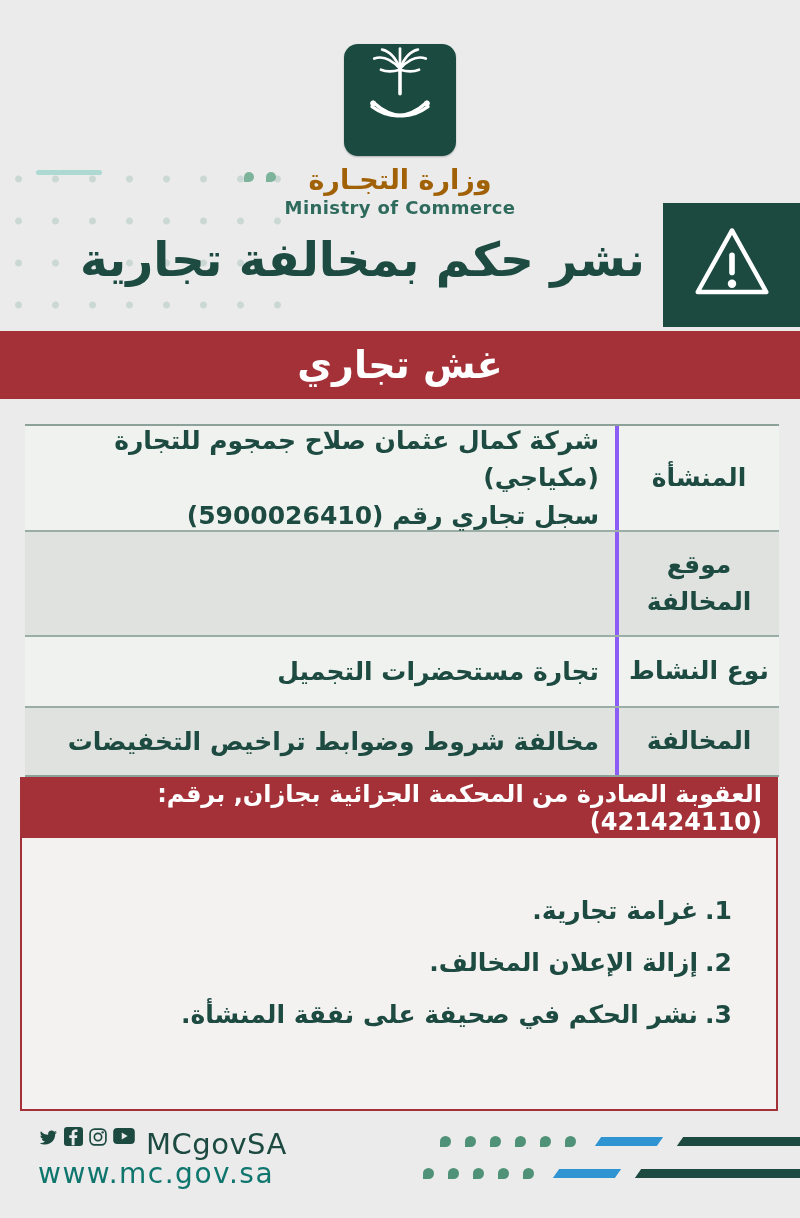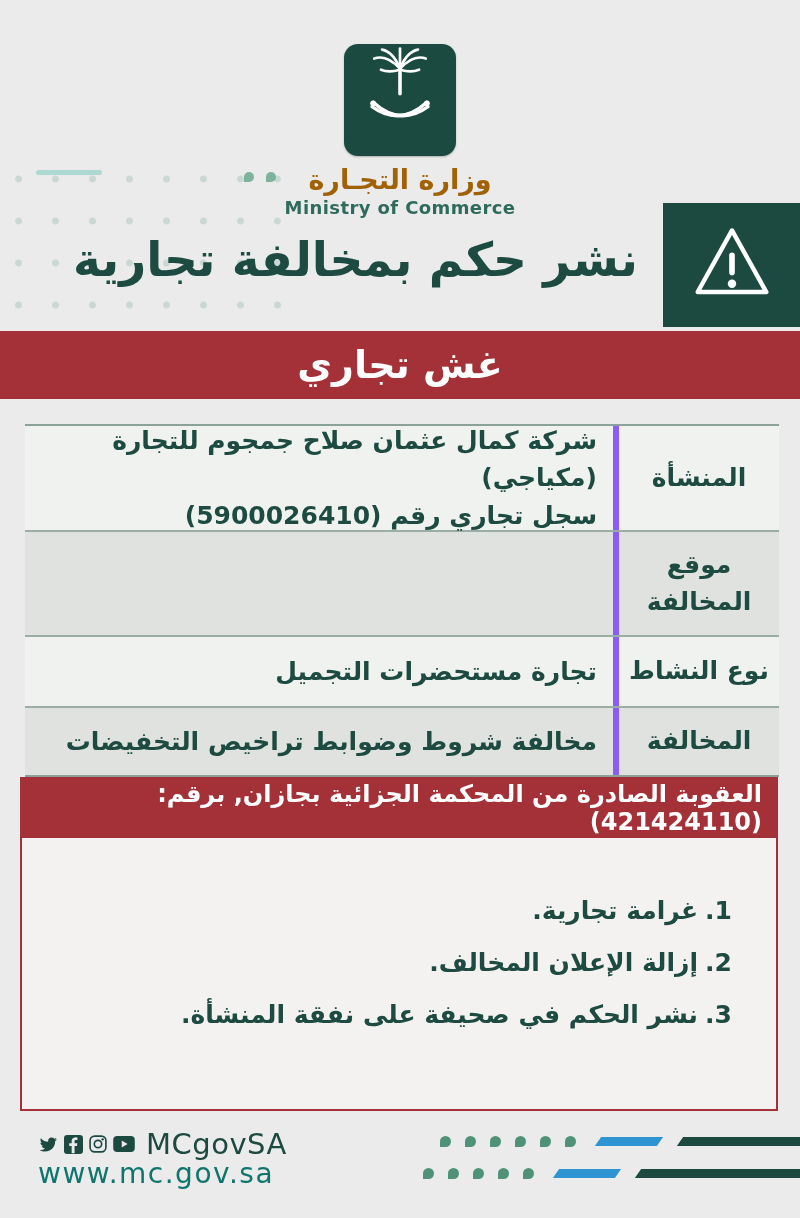--- a/index.html
+++ b/index.html
@@ -14,54 +14,54 @@
   .bg-dot{position:absolute;width:10px;height:10px;border-radius:50% 50% 50% 0;background:#6aa98d;opacity:.85;}
 
   
   .logo-wrap{position:absolute;left:0;top:0;width:800px;text-align:center;}
   .logo-square{display:inline-block;margin-top:44px;width:112px;height:112px;background:#1a4a40;border-radius:14px;box-shadow:0 1px 2px rgba(0,0,0,.25);}
   .ministry-ar{margin-top:4px;font-size:27px;font-weight:bold;color:#a16207;letter-spacing:1px;}
   .ministry-en{margin-top:2px;font-size:18px;font-weight:bold;color:#2f6b5d;letter-spacing:.4px;}
 
   
   .warn-box{position:absolute;left:663px;top:203px;width:137px;height:124px;background:#1c4a40;display:flex;align-items:center;justify-content:center;}
-  .main-title{position:absolute;top:232px;left:40px;right:162px;text-align:right;direction:rtl;
+  .main-title{position:absolute;top:232px;left:40px;right:155px;text-align:right;direction:rtl;
     font-size:47px;font-weight:bold;color:#1d4b41;white-space:nowrap;}
 
   
   .banner{position:absolute;left:0;top:331px;width:800px;height:68px;background:#a43137;
     display:flex;align-items:center;justify-content:center;color:#fff;font-size:38px;font-weight:bold;direction:rtl;}
 
   
   .d-table{position:absolute;left:25px;top:424px;width:754px;border-top:2px solid #8da19b;border-bottom:2px solid #8da19b;}
   .t-row{display:flex;direction:rtl;box-sizing:border-box;}
   .t-row + .t-row{border-top:2px solid #9badа7;}
   .t-row + .t-row{border-top:2px solid #9bada7;}
   .t-row:nth-child(odd){background:#f0f2ef;}
   .t-row:nth-child(even){background:#dfe2df;}
   .t-row:nth-child(1){height:104px;}
   .t-row:nth-child(2){height:105px;}
   .t-row:nth-child(3){height:71px;}
   .t-row:nth-child(4){height:69px;}
-  .cell-label{width:160px;flex:0 0 160px;border-left:6px solid #8b5cf6;display:flex;align-items:center;justify-content:center;
+  .cell-label{width:160px;flex:0 0 160px;border-left:4px solid #8b5cf6;display:flex;align-items:center;justify-content:center;
     text-align:center;white-space:pre-line;font-size:25px;font-weight:bold;color:#1d4b41;line-height:1.45;}
   .cell-value{flex:1;display:flex;align-items:center;padding:0 16px;white-space:pre-line;text-align:right;
     font-size:25px;font-weight:bold;color:#1d4b41;line-height:1.5;}
 
   
   .penalty-bar{position:absolute;left:20px;top:777px;width:758px;height:61px;background:#a43137;box-sizing:border-box;
     display:flex;align-items:center;direction:rtl;padding:0 16px;color:#fff;font-size:24px;font-weight:bold;}
   .penalty-box{position:absolute;left:20px;top:838px;width:758px;height:273px;box-sizing:border-box;
     background:#f4f2f1;border:2px solid #a43137;border-top:none;}
   .penalty-list{margin:58px 44px 0 20px;padding:0;list-style:none;direction:rtl;}
   .penalty-list li{display:flex;align-items:baseline;margin-bottom:23px;font-size:25px;font-weight:bold;color:#1d4b41;}
   .penalty-list .num{flex:0 0 34px;}
 
   
-  .handle-row{position:absolute;left:38px;top:1127px;display:flex;align-items:center;gap:5px;color:#1d4a40;}
+  .handle-row{position:absolute;left:38px;top:1127px;display:flex;align-items:flex-start;gap:5px;color:#1d4a40;}
   .handle-row svg{display:block;}
   .handle-text{font-size:29px;margin-left:6px;letter-spacing:.5px;}
   .site-url{position:absolute;left:38px;top:1157px;font-size:28px;color:#0f766e;letter-spacing:1.5px;}
   .decor-row{position:absolute;display:flex;align-items:center;}
   .decor-row .dot{width:11px;height:11px;border-radius:50% 50% 50% 0;background:#4f9277;margin-left:14px;}
   .dash-blue{height:9px;width:62px;background:#2f94d2;transform:skewX(-35deg);margin-left:22px;}
   .dash-green{height:9px;background:#1d4a40;transform:skewX(-35deg);margin-left:20px;}
   .decor-1{top:1136px;right:-8px;}
   .decor-2{top:1168px;right:-8px;}
 </style>

